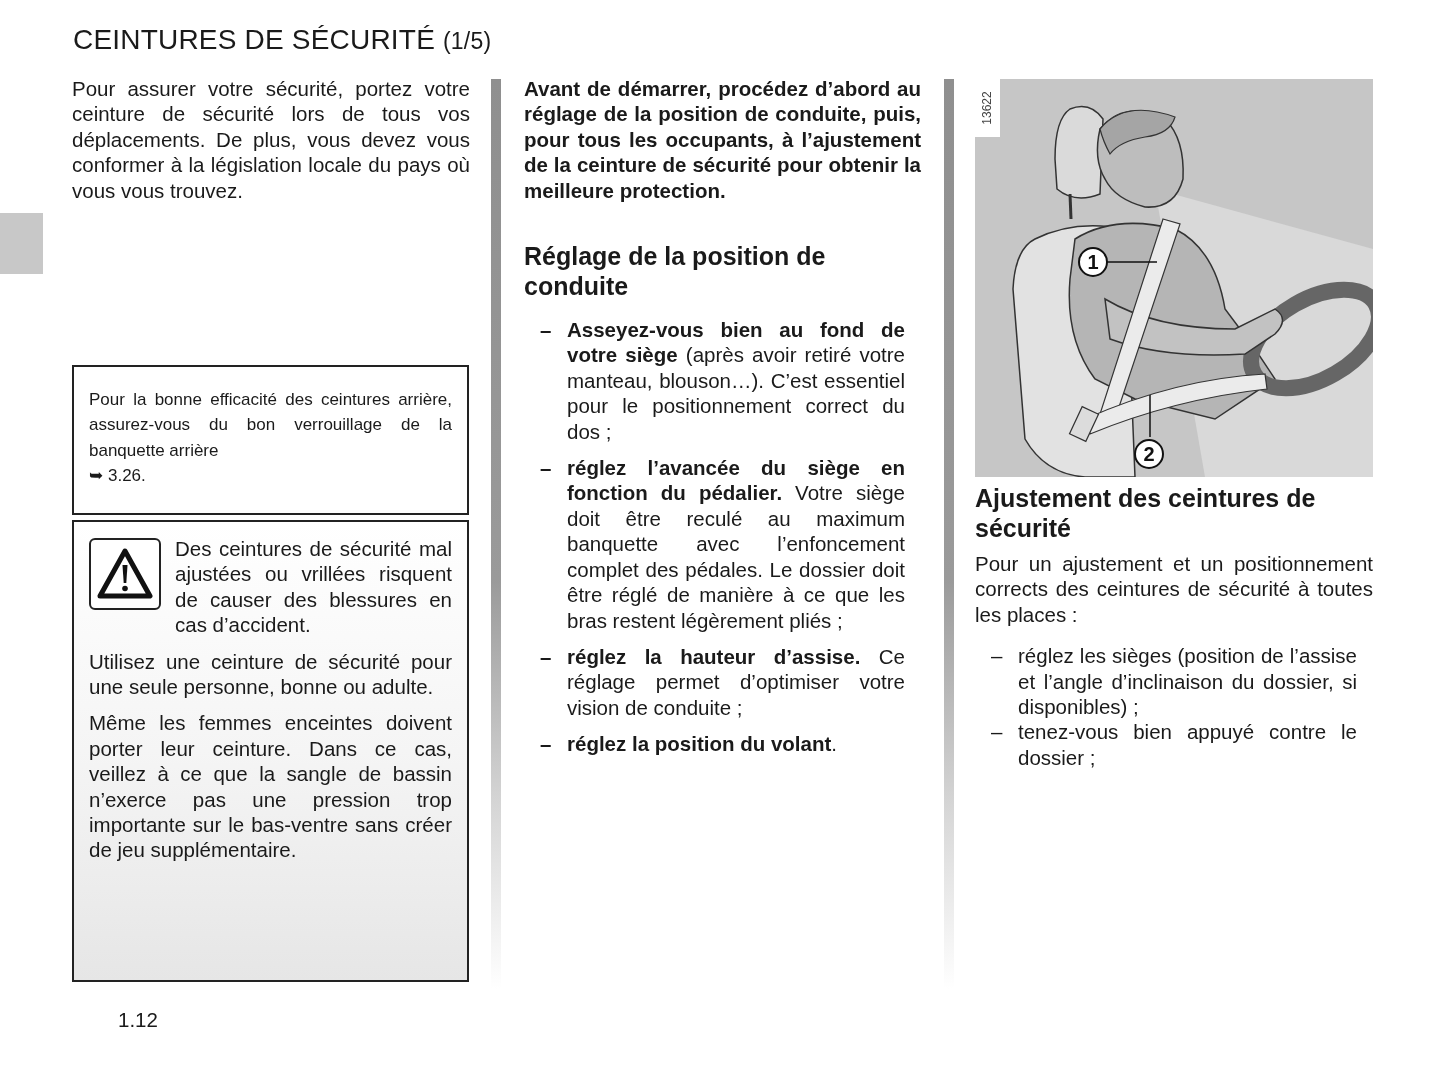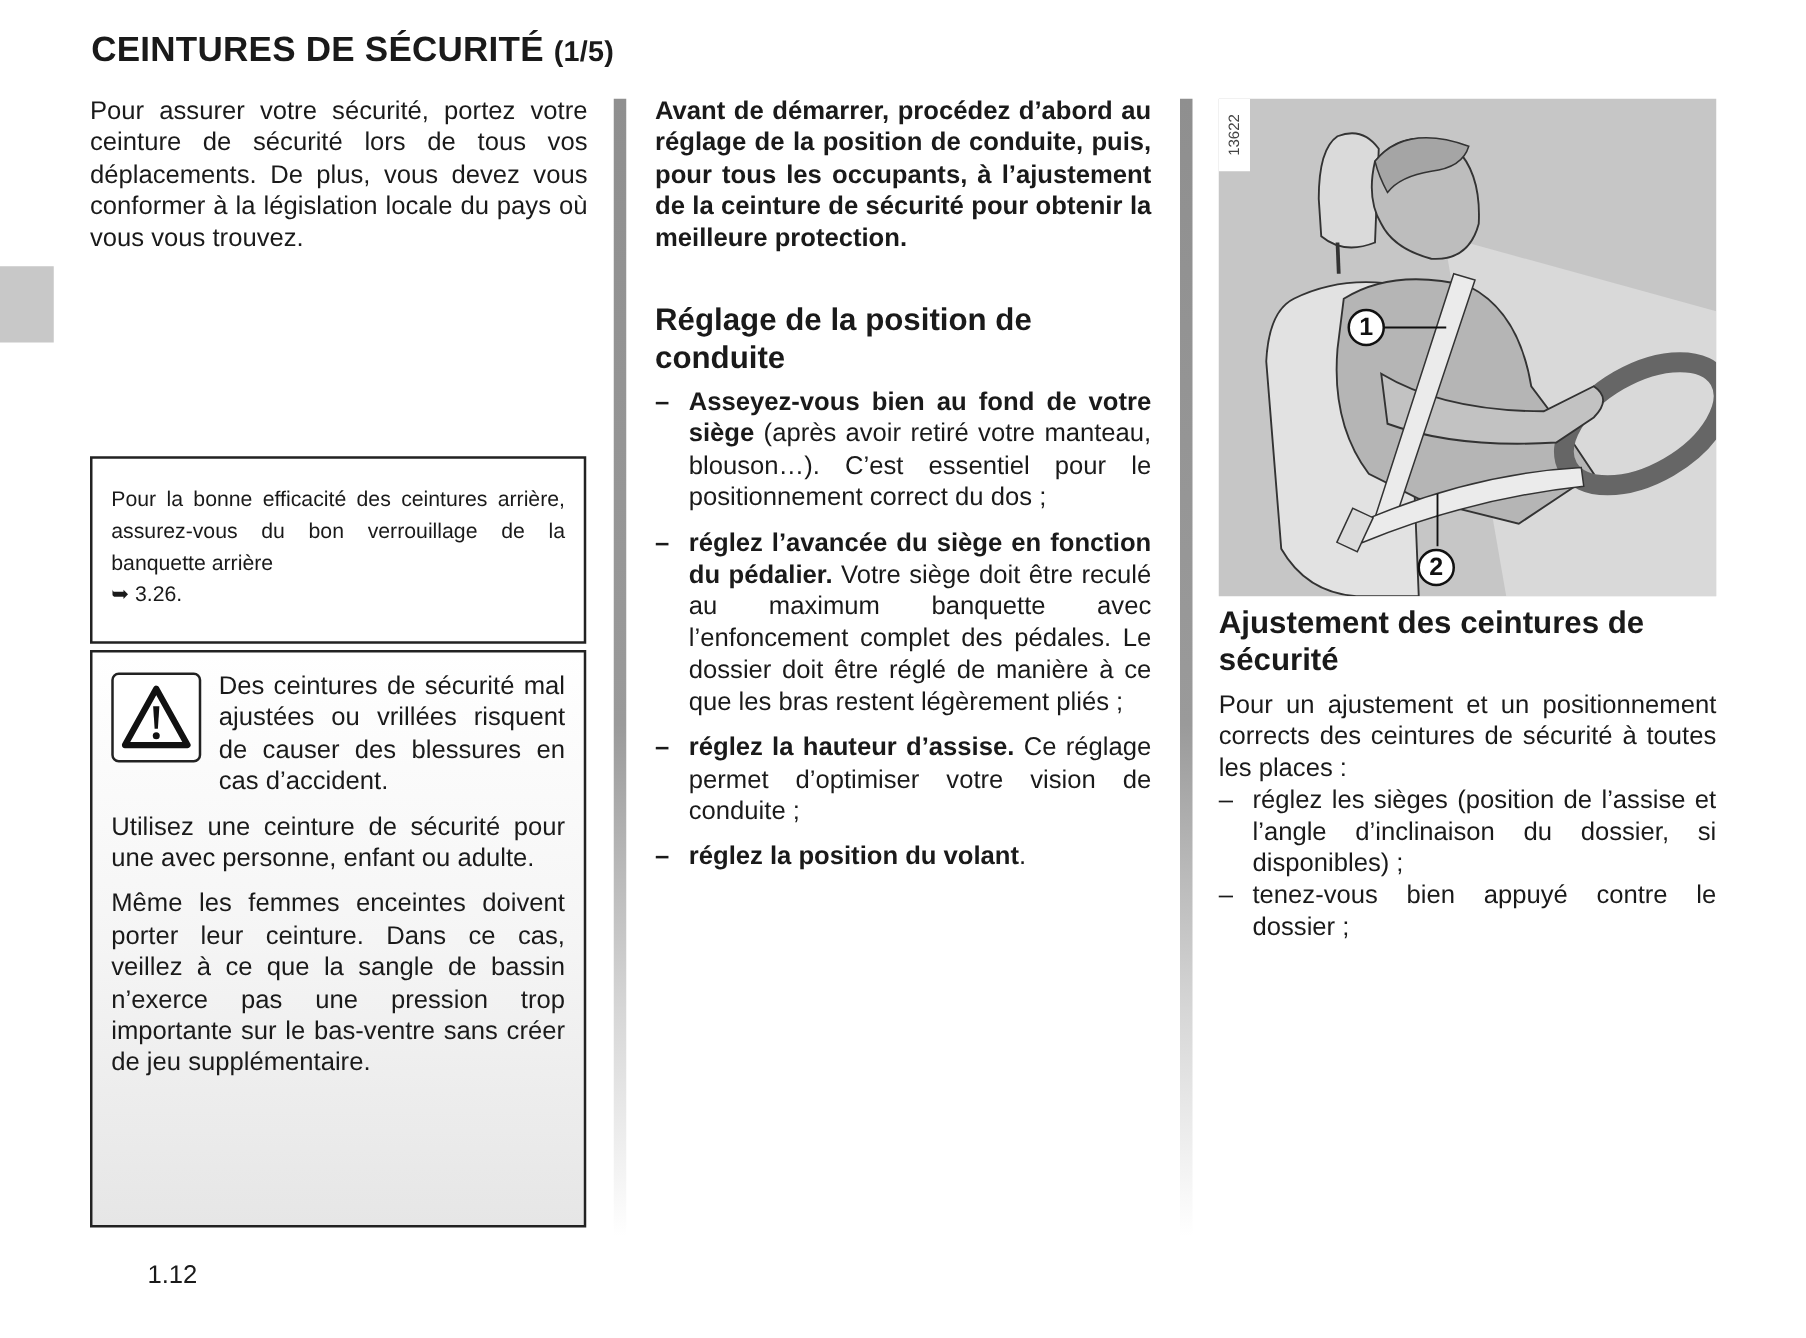--- a/index.html
+++ b/index.html
@@ -2,21 +2,21 @@
 <html><head>
 <meta charset="utf-8">
 <style>
   html, body { margin: 0; padding: 0; }
   body {
     width: 1445px; height: 1070px; background: #ffffff; position: relative; overflow: hidden;
     font-family: "Liberation Sans", sans-serif; color: #1a1a1a;
   }
   .page-title {
     position: absolute; left: 73px; top: 24px; margin: 0;
-    font-size: 28px; font-weight: bold; letter-spacing: 0.2px; color: #1a1a1a;
+    font-size: 28px; font-weight: normal; letter-spacing: 0.2px; color: #1a1a1a;
   }
   .page-title .sub { font-size: 23px; }
   .side-tab {
     position: absolute; left: 0; top: 213px; width: 43px; height: 61px; background: #c8c8c8;
   }
   .col { position: absolute; font-size: 20.5px; line-height: 25.4px; }
   .justify { text-align: justify; text-align-last: left; }
   .col1 { left: 72px; top: 76px; width: 398px; }
   .col2 { left: 524px; top: 76px; width: 397px; }
   .col3 { left: 975px; top: 79px; width: 398px; }
@@ -39,21 +39,21 @@
     font-size: 20.5px; line-height: 25.4px;
   }
   .warn-icon {
     float: left; width: 68px; height: 68px; margin: 2px 14px 4px 0;
     border: 2.5px solid #222; border-radius: 6px; background: #fff;
     display: flex; align-items: center; justify-content: center;
   }
   .warn-box p + p { margin-top: 11px; }
   .bold { font-weight: bold; }
   .h2 { font-size: 25px; font-weight: bold; line-height: 30px; margin: 0; }
-  .dash-list { list-style: none; margin: 0; padding: 0; }
+  .dash-list { list-style: none; margin: 16px; padding: 0; }
   .dash-list li { position: relative; padding-left: 27px; }
   .dash-list li::before { content: "–"; position: absolute; left: 0; top: 0; font-weight: bold; }
   .col2 .dash-list li + li { margin-top: 11px; }
   .col3 .dash-list li::before { font-weight: normal; }
   .figure {
     position: relative; width: 398px; height: 398px; background: #c6c6c6; overflow: hidden;
   }
   .fig-id {
     position: absolute; left: 0; top: 0; width: 25px; height: 58px; background: #ffffff;
     font-size: 12px; color: #444;
@@ -93,21 +93,21 @@
 
 <div class="warn-box">
   <div class="warn-icon">
     <svg width="56" height="52" viewBox="0 0 56 52">
       <path d="M28 3 L53 48 L3 48 Z" fill="none" stroke="#111" stroke-width="5" stroke-linejoin="round"></path>
       <path d="M25.5 17 L30.5 17 L29.3 35 L26.7 35 Z" fill="#111"></path>
       <circle cx="28" cy="40.5" r="2.8" fill="#111"></circle>
     </svg>
   </div>
   <p class="justify">Des ceintures de sécurité mal ajustées ou vrillées risquent de causer des blessures en cas d’accident.</p>
-  <p class="justify">Utilisez une ceinture de sécurité pour une avec personne, enfant ou adulte.</p>
+  <p class="justify">Utilisez une ceinture de sécurité pour une seule personne, bonne ou adulte.</p>
   <p class="justify">Même les femmes enceintes doivent porter leur ceinture. Dans ce cas, veillez à ce que la sangle de bassin n’exerce pas une pression trop importante sur le bas-ventre sans créer de jeu supplémentaire.</p>
 </div>
 
 <div class="col col2">
   <p class="justify bold">Avant de démarrer, procédez d’abord au réglage de la position de conduite, puis, pour tous les occupants, à l’ajustement de la ceinture de sécurité pour obtenir la meilleure protection.</p>
   <h2 class="h2" style="margin-top:38px; margin-bottom:8px;">Réglage de la position de conduite</h2>
   <ul class="dash-list">
     <li class="justify"><span class="bold">Asseyez-vous bien au fond de votre siège</span><span> (après avoir retiré votre manteau, blouson…). C’est essentiel pour le positionnement correct du dos ;</span></li>
     <li class="justify"><span class="bold">réglez l’avancée du siège en fonction du pédalier.</span><span> Votre siège doit être reculé au maximum banquette avec l’enfoncement complet des pédales. Le dossier doit être réglé de manière à ce que les bras restent légèrement pliés ;</span></li>
     <li class="justify"><span class="bold">réglez la hauteur d’assise.</span><span> Ce réglage permet d’optimiser votre vision de conduite ;</span></li>

